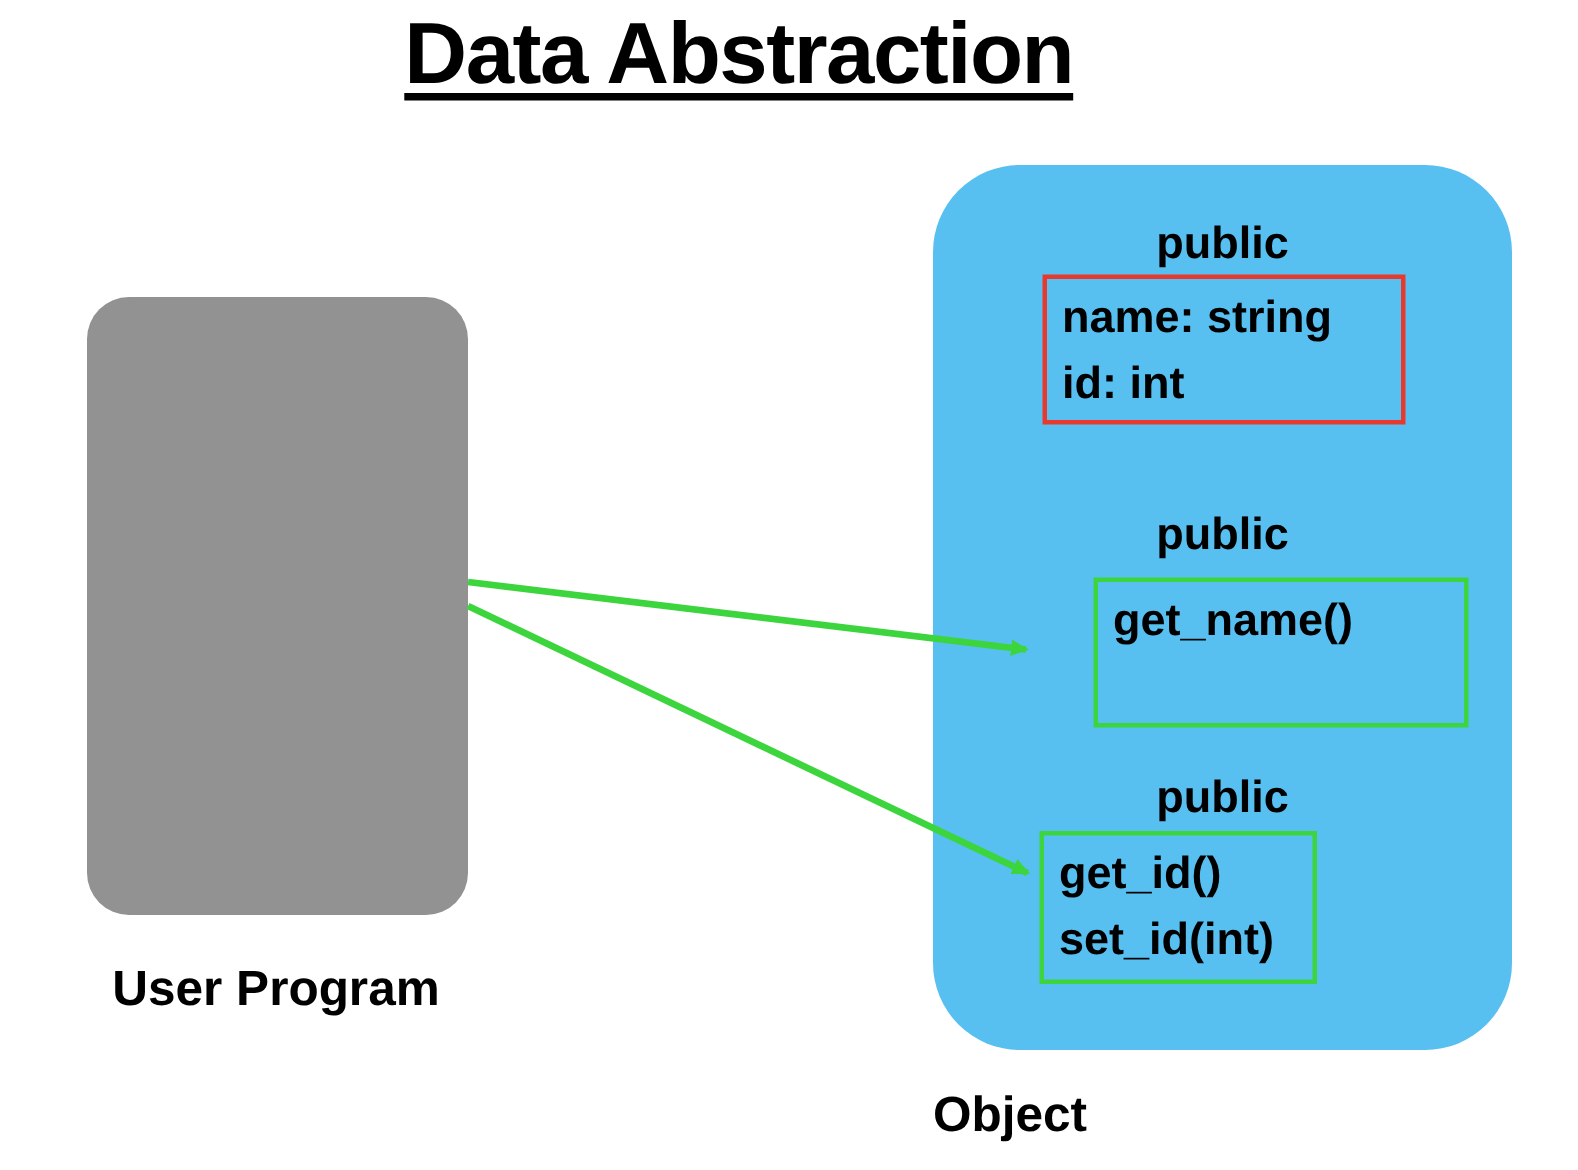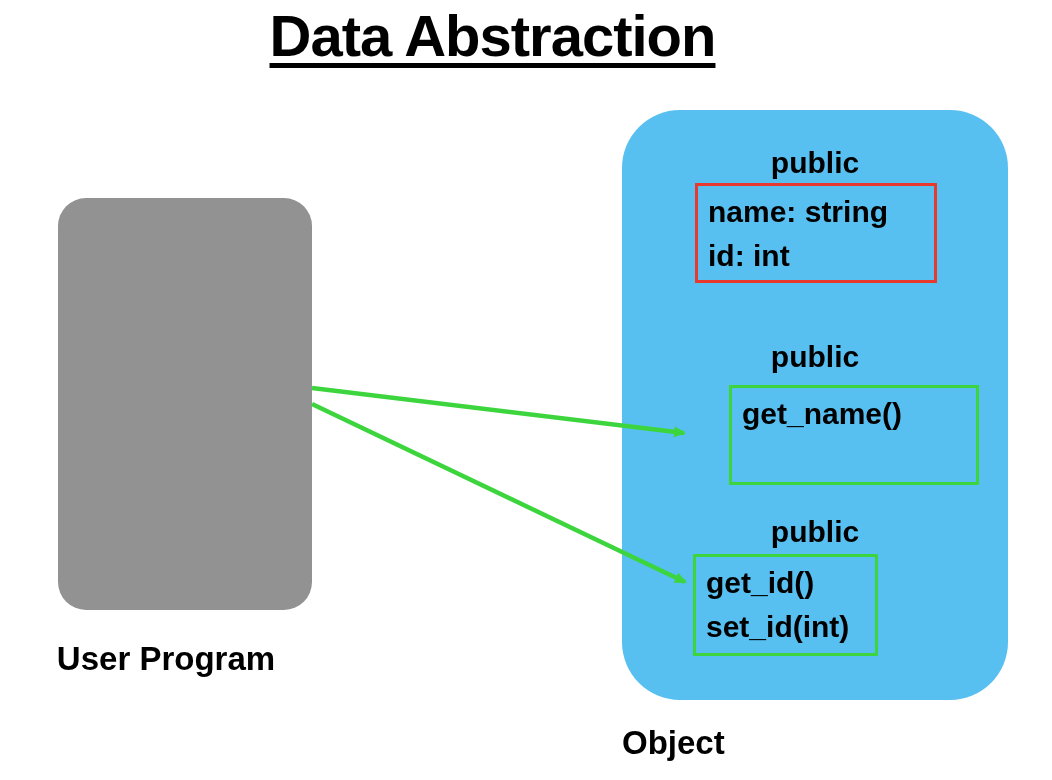--- a/index.html
+++ b/index.html
@@ -30,21 +30,21 @@
     text-decoration-thickness:5px;
     text-underline-offset:7px;
     letter-spacing:-1px;
   }
   .user-box{
     position:absolute;left:58px;top:198px;width:254px;height:412px;
     background:var(--user-program-fill);
     border-radius:28px;
   }
   .user-label{
-    position:absolute;left:16px;top:640px;width:300px;
+    position:absolute;left:34px;top:640px;width:300px;
     text-align:center;font-size:33px;font-weight:bold;
   }
   .object-box{
     position:absolute;left:622px;top:110px;width:386px;height:590px;
     background:var(--object-fill);
     border-radius:58px;
   }
   .access-label{
     position:absolute;left:0;width:100%;
     text-align:center;font-size:30px;font-weight:bold;line-height:36px;

